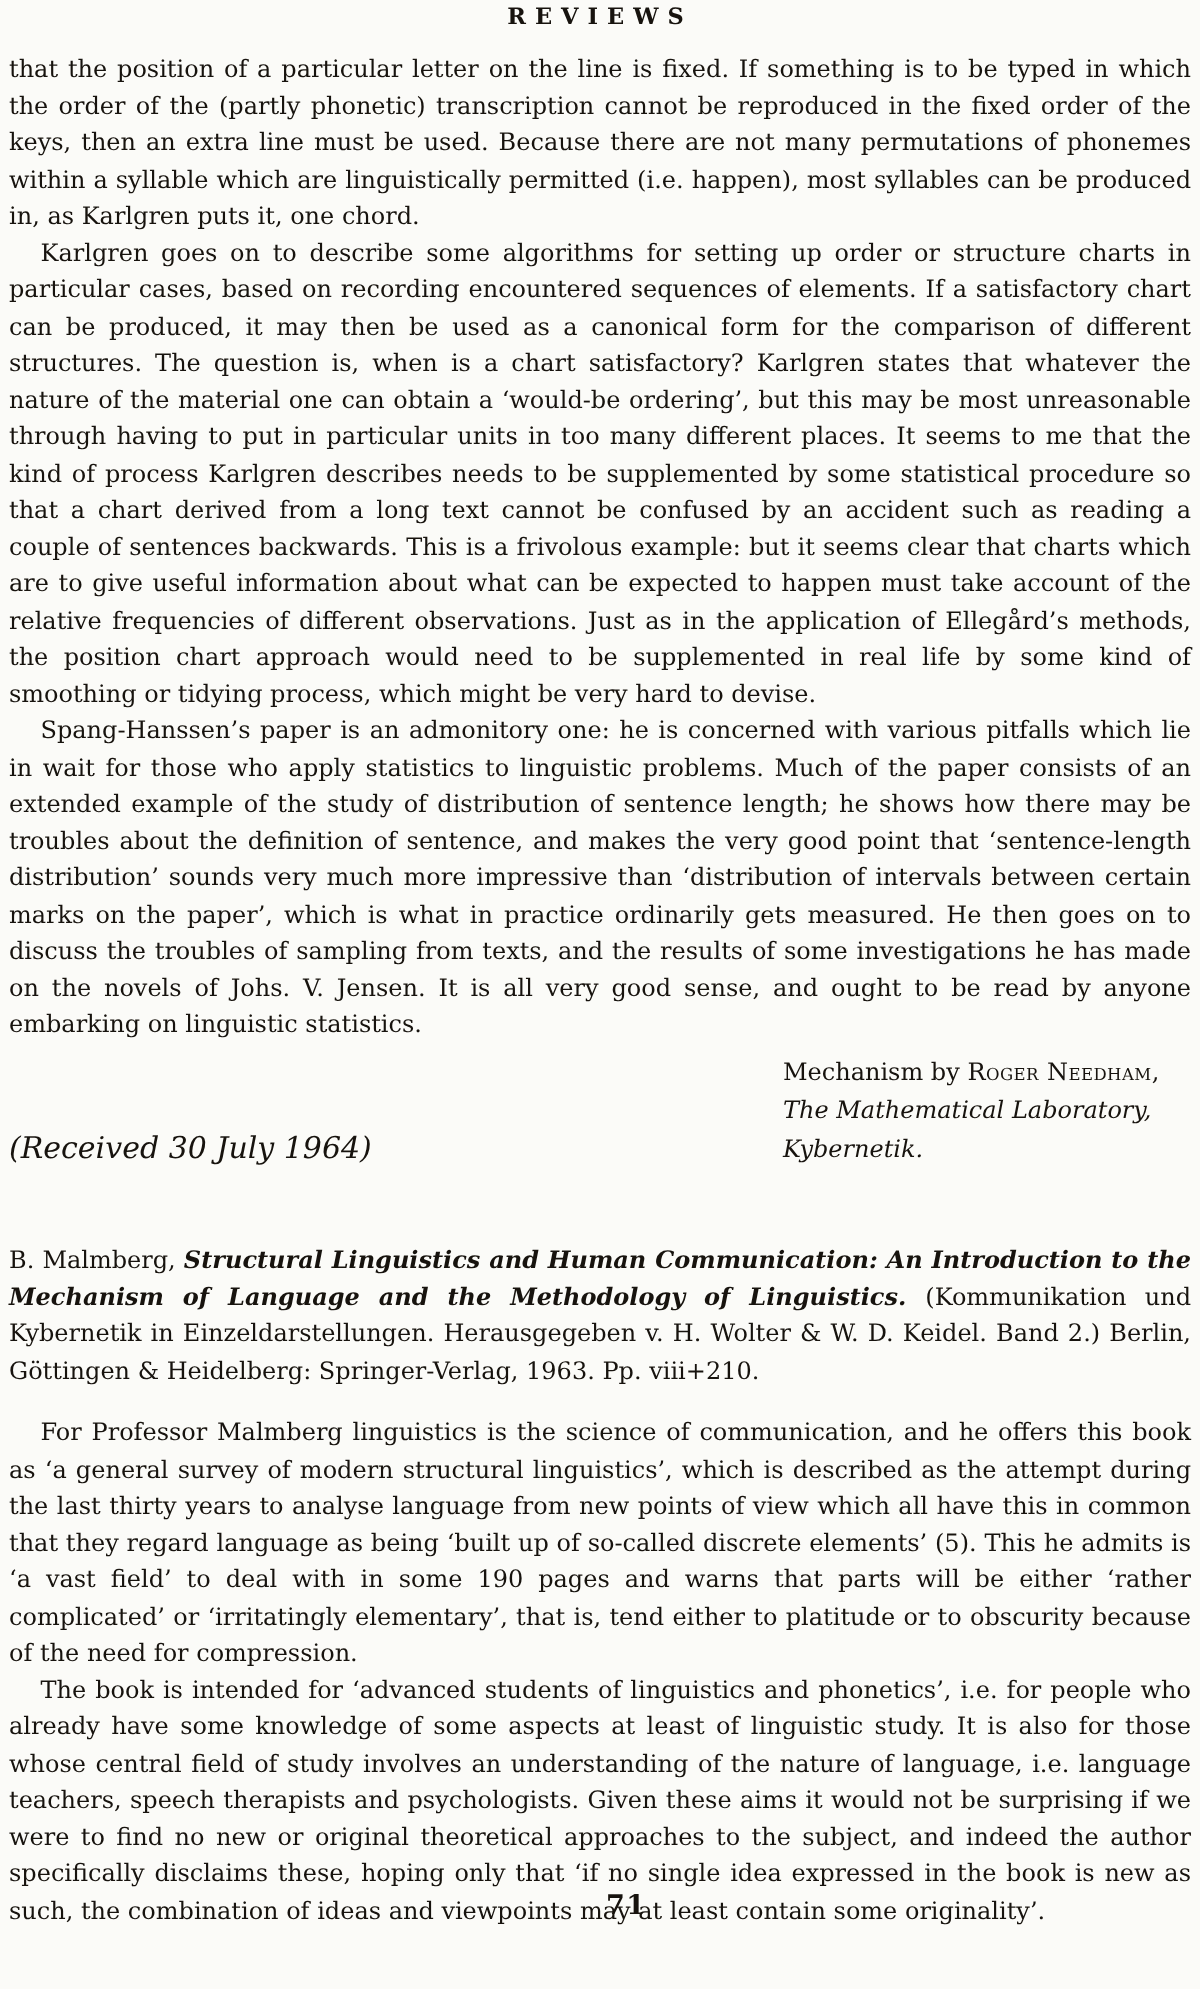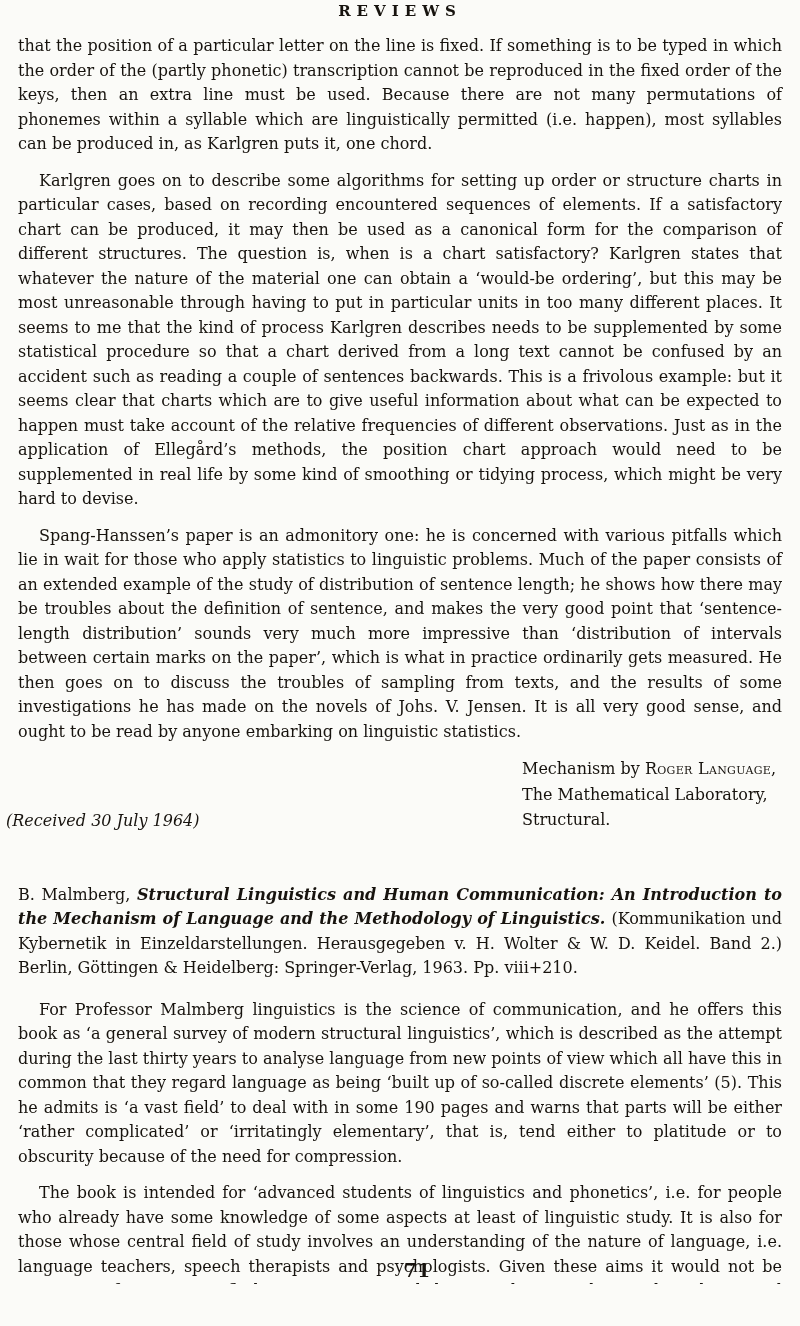--- a/index.html
+++ b/index.html
@@ -19,47 +19,47 @@
   }
   .running-head {
     text-align: center;
     font-size: 15px;
     font-weight: bold;
     letter-spacing: 6px;
     padding-top: 2px;
     margin-bottom: 14px;
   }
   .body-text p {
-    margin: 12px;
+    margin: 0;
     font-size: 16px;
     line-height: 24.5px;
     text-align: justify;
     text-justify: inter-word;
   }
   .indent { text-indent: 21px; }
   .noindent { text-indent: 0; }
   .sig-row {
     margin-top: 6px;
     display: flex;
     justify-content: space-between;
     align-items: flex-end;
   }
   .received {
     font-style: italic;
-    font-size: 16px;
+    font-size: 20px;
     line-height: 25px;
   }
   .signature {
     width: 272px;
     text-align: left;
     font-size: 16px;
     line-height: 25.5px;
   }
   .signature .name { font-variant: small-caps; letter-spacing: 0.3px; }
-  .signature .aff { }
+  .signature .aff { font-style: italic; }
   .review-second { margin-top: 50px; }
   .citation {
     margin: 0;
     font-size: 16px;
     line-height: 24.8px;
     text-align: justify;
   }
   .citation .author { font-weight: normal; }
   .citation .title { font-style: italic; font-weight: bold; }
   .first-body-para { margin-top: 17px !important; }
@@ -82,23 +82,23 @@
   <div class="running-head">REVIEWS</div>
 
   <div class="body-text">
     <p class="noindent">that the position of a particular letter on the line is fixed. If something is to be typed in which the order of the (partly phonetic) transcription cannot be reproduced in the fixed order of the keys, then an extra line must be used. Because there are not many permutations of phonemes within a syllable which are linguistically permitted (i.e. happen), most syllables can be produced in, as Karlgren puts it, one chord.</p>
     <p class="indent">Karlgren goes on to describe some algorithms for setting up order or structure charts in particular cases, based on recording encountered sequences of elements. If a satisfactory chart can be produced, it may then be used as a canonical form for the comparison of different structures. The question is, when is a chart satisfactory? Karlgren states that whatever the nature of the material one can obtain a ‘would-be ordering’, but this may be most unreasonable through having to put in particular units in too many different places. It seems to me that the kind of process Karlgren describes needs to be supplemented by some statistical procedure so that a chart derived from a long text cannot be confused by an accident such as reading a couple of sentences backwards. This is a frivolous example: but it seems clear that charts which are to give useful information about what can be expected to happen must take account of the relative frequencies of different observations. Just as in the application of Ellegård’s methods, the position chart approach would need to be supplemented in real life by some kind of smoothing or tidying process, which might be very hard to devise.</p>
     <p class="indent">Spang-Hanssen’s paper is an admonitory one: he is concerned with various pitfalls which lie in wait for those who apply statistics to linguistic problems. Much of the paper consists of an extended example of the study of distribution of sentence length; he shows how there may be troubles about the definition of sentence, and makes the very good point that ‘sentence-length distribution’ sounds very much more impressive than ‘distribution of intervals between certain marks on the paper’, which is what in practice ordinarily gets measured. He then goes on to discuss the troubles of sampling from texts, and the results of some investigations he has made on the novels of Johs. V. Jensen. It is all very good sense, and ought to be read by anyone embarking on linguistic statistics.</p>
 
     <div class="sig-row">
       <div class="received">(Received 30 July 1964)</div>
       <div class="signature">
-        <div><span>Mechanism by </span><span class="name">Roger Language,</span></div>
+        <div><span>Mechanism by </span><span class="name">Roger Needham,</span></div>
         <div class="aff">The Mathematical Laboratory,</div>
-        <div class="aff">Structural.</div>
+        <div class="aff">Kybernetik.</div>
       </div>
     </div>
   </div>
 
   <div class="body-text review-second">
     <p class="citation"><span class="author">B. Malmberg, </span><span class="title">Structural Linguistics and Human Communication: An Introduction to the Mechanism of Language and the Methodology of Linguistics. </span><span>(Kommunikation und Kybernetik in Einzeldarstellungen. Herausgegeben v. H. Wolter &amp; W. D. Keidel. Band 2.) Berlin, Göttingen &amp; Heidelberg: Springer-Verlag, 1963. Pp. viii+210.</span></p>
 
     <p class="indent first-body-para">For Professor Malmberg linguistics is the science of communication, and he offers this book as ‘a general survey of modern structural linguistics’, which is described as the attempt during the last thirty years to analyse language from new points of view which all have this in common that they regard language as being ‘built up of so-called discrete elements’ (5). This he admits is ‘a vast field’ to deal with in some 190 pages and warns that parts will be either ‘rather complicated’ or ‘irritatingly elementary’, that is, tend either to platitude or to obscurity because of the need for compression.</p>
     <p class="indent">The book is intended for ‘advanced students of linguistics and phonetics’, i.e. for people who already have some knowledge of some aspects at least of linguistic study. It is also for those whose central field of study involves an understanding of the nature of language, i.e. language teachers, speech therapists and psychologists. Given these aims it would not be surprising if we were to find no new or original theoretical approaches to the subject, and indeed the author specifically disclaims these, hoping only that ‘if no single idea expressed in the book is new as such, the combination of ideas and viewpoints may at least contain some originality’.</p>
     <p class="indent">The context of linguistic theory in which the real core of interest of the book is set is the classic Saussurean one of the linguistic sign with its dichotomous aspect of concept</p>

